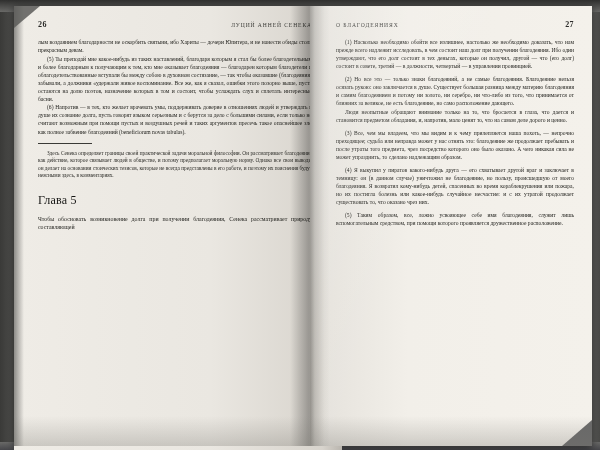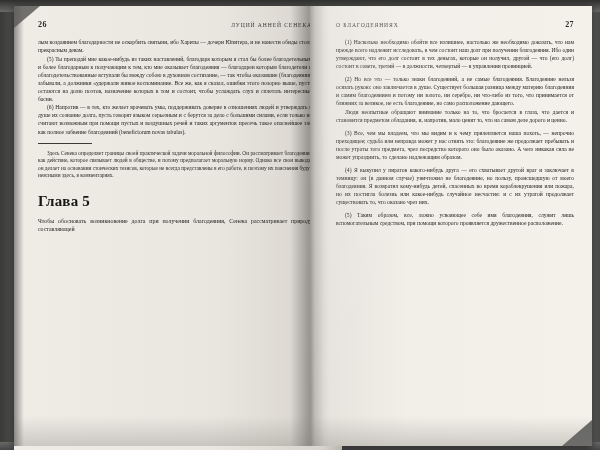--- a/index.html
+++ b/index.html
@@ -139,22 +139,22 @@
     margin: 0;
     font-size: 5.3px;
     line-height: 7.6px;
     text-align: justify;
     color: #2b2b27;
     text-indent: 9px;
   }
   .note-block { margin-top: 2px; }
 
   .chapter {
-    font-size: 15px;
-    font-weight: bold;
+    font-size: 12px;
+    font-weight: normal;
     color: #161614;
     margin: 13px 0 7px 0;
     letter-spacing: 0.2px;
   }
   .chapter-lead {
     font-size: 5.9px;
     line-height: 8.4px;
     text-align: justify;
     color: #23231f;
     text-indent: 0;

